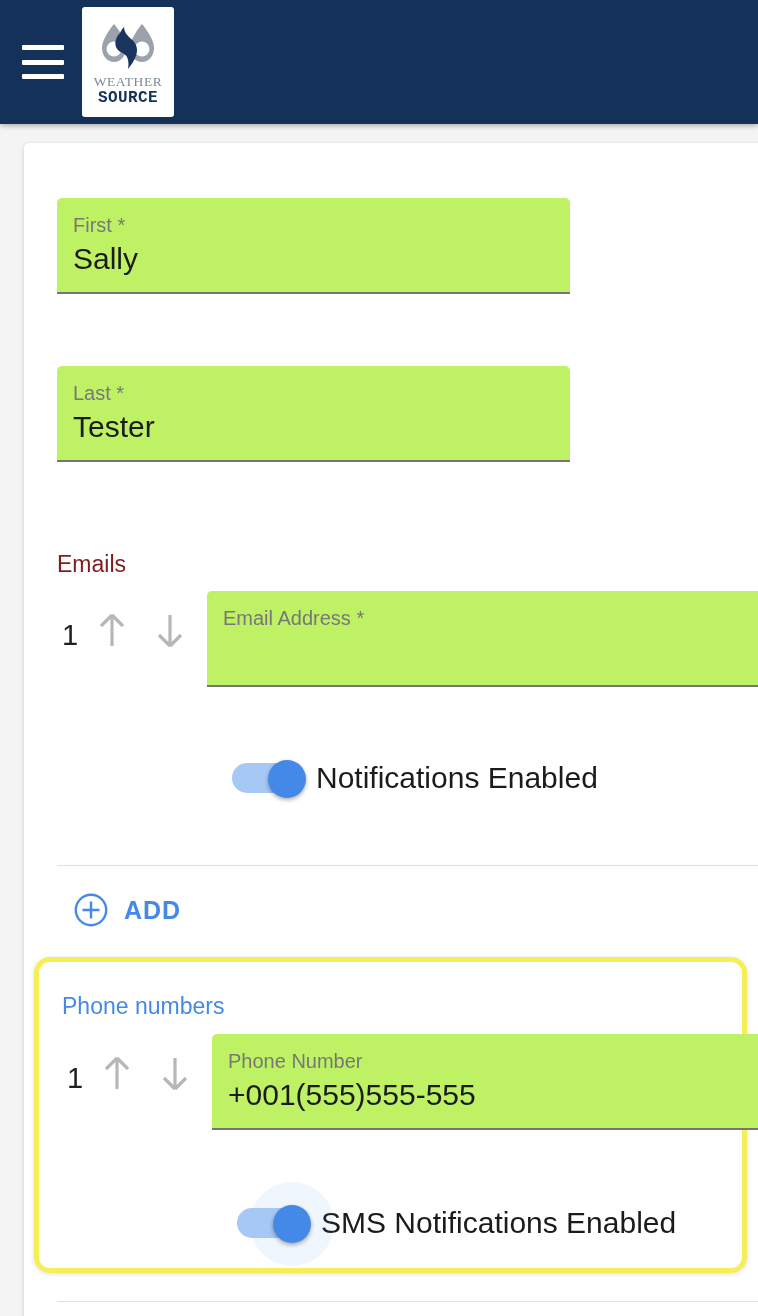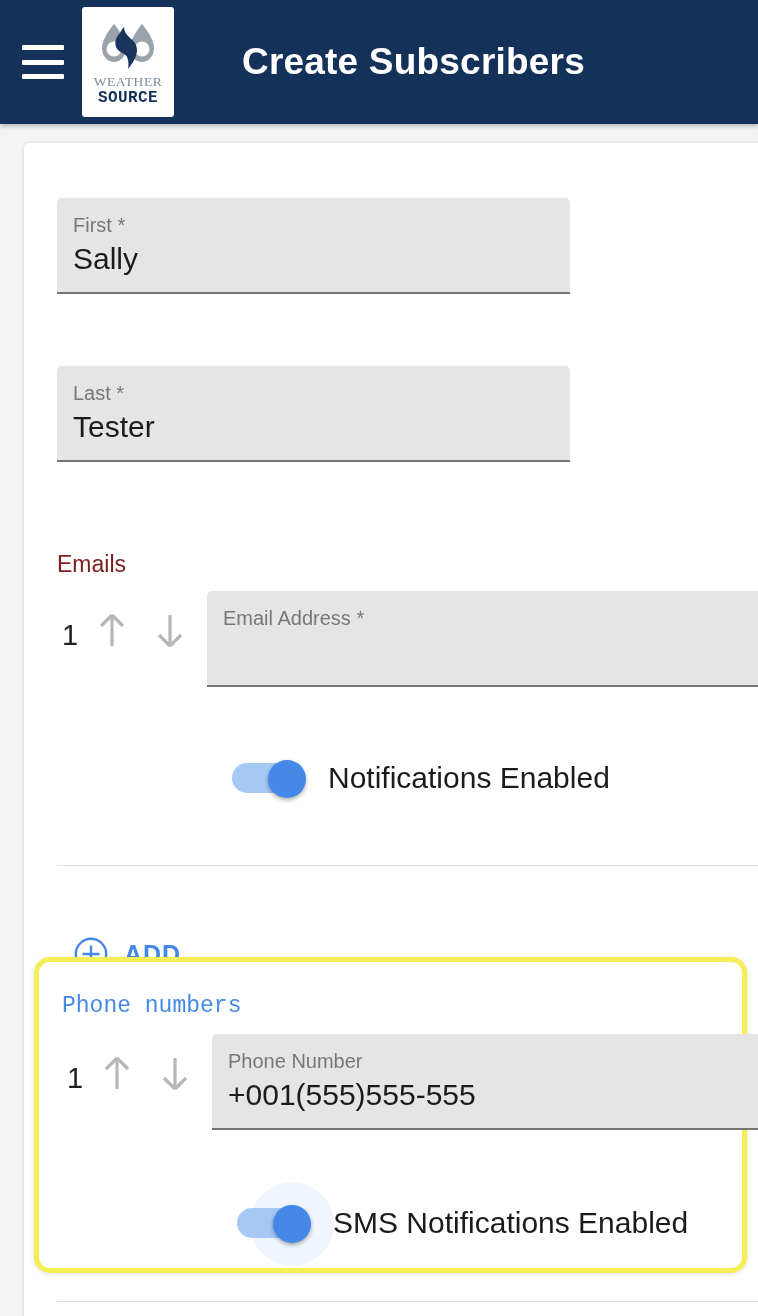--- a/index.html
+++ b/index.html
@@ -101,21 +101,21 @@
     min-height: 1200px;
     background: #ffffff;
     border-radius: 5px 5px 0 0;
     box-shadow: 0 1px 4px rgba(0,0,0,.16);
     overflow: visible;
   }
 
   
   .mfield {
     position: relative;
-    background: #e5e5e5;
+    background: #bef264;
     border-radius: 5px 5px 0 0;
     border-bottom: 2px solid #757575;
     padding: 16px 16px 9px 16px;
     height: 96px;
   }
   .mfield-label {
     font-size: 20px;
     color: #777777;
     line-height: 1.1;
     margin-bottom: 6px;
@@ -205,38 +205,37 @@
     top: -23px;
     left: 13px;
     width: 84px;
     height: 84px;
     border-radius: 50%;
     background: rgba(68,137,232,.08);
   }
   .toggle-label {
     font-size: 30px;
     color: #1b1b1b;
-    margin-left: 22px;
+    margin-left: 10px;
     white-space: nowrap;
   }
 
   
   .divider {
     position: absolute;
     height: 1px;
     background: #e0e0e0;
   }
 
   
   .add-btn {
     position: absolute;
     display: flex;
     align-items: center;
     cursor: pointer;
-    margin-top: 44px;
   }
   .add-icon { width: 34px; height: 34px; flex: 0 0 auto; }
   .add-label {
     font-size: 25px;
     font-weight: bold;
     color: #4489e8;
     letter-spacing: .9px;
     margin-left: 16px;
   }
 
@@ -273,21 +272,20 @@
         <circle cx="20" cy="28" r="7.5" fill="#ffffff"></circle>
         <path d="M48 3 C48 3 36 17 36 27 C36 35 41.5 41 48 41 C54.5 41 60 35 60 27 C60 17 48 3 48 3 Z" fill="#9aa3ab"></path>
         <circle cx="48" cy="28" r="7.5" fill="#ffffff"></circle>
         <path d="M26 12 C20 18 20 26 25 30 C29 33 33 33 34 39 C35 44 34 48 34 48
                  C34 48 43 38 43 29 C43 22 38 19 35 16 C32 13 30 10 30 6 C28 8 27 10 26 12 Z" fill="#19355e"></path>
       </svg>
       <div class="logo-word1">WEATHER</div>
       <div class="logo-word2">SOURCE</div>
     </div>
 
-    <div class="toolbar-title">Create Subscribers</div>
   </div>
 
   <div class="card">
 
     <div class="mfield name-field" id="first-field">
       <div class="mfield-label">First *</div>
       <div class="mfield-value">Sally</div>
     </div>
 
     <div class="mfield name-field" id="last-field">
@@ -330,21 +328,21 @@
     <div class="add-btn" style="left:50px; top:750px;">
       <svg class="add-icon" viewBox="0 0 34 34">
         <circle cx="17" cy="17" r="15.2" stroke="#4489e8" stroke-width="2.4" fill="none"></circle>
         <path d="M17 8.5 L17 25.5 M8.5 17 L25.5 17" stroke="#4489e8" stroke-width="2.4"></path>
       </svg>
       <div class="add-label">ADD</div>
     </div>
 
     <div class="highlight-box">
 
-      <div class="section-label focused" style="left:23px; top:33px;font-family:Liberation Mono, monospace;">Phone numbers</div>
+      <div class="section-label focused" style="left:23px; top:33px;">Phone numbers</div>
 
       <div class="repeat-row" style="left:23px; top:72px; width:720px;">
         <div class="row-index">1</div>
 
         <div class="arrow-btn">
           <svg width="40" height="44" viewBox="0 0 40 44">
             <path d="M20 7 L20 38 M20 7 L9 18 M20 7 L31 18" stroke="#b7b7b7" stroke-width="3.2" fill="none"></path>
           </svg>
         </div>
 

